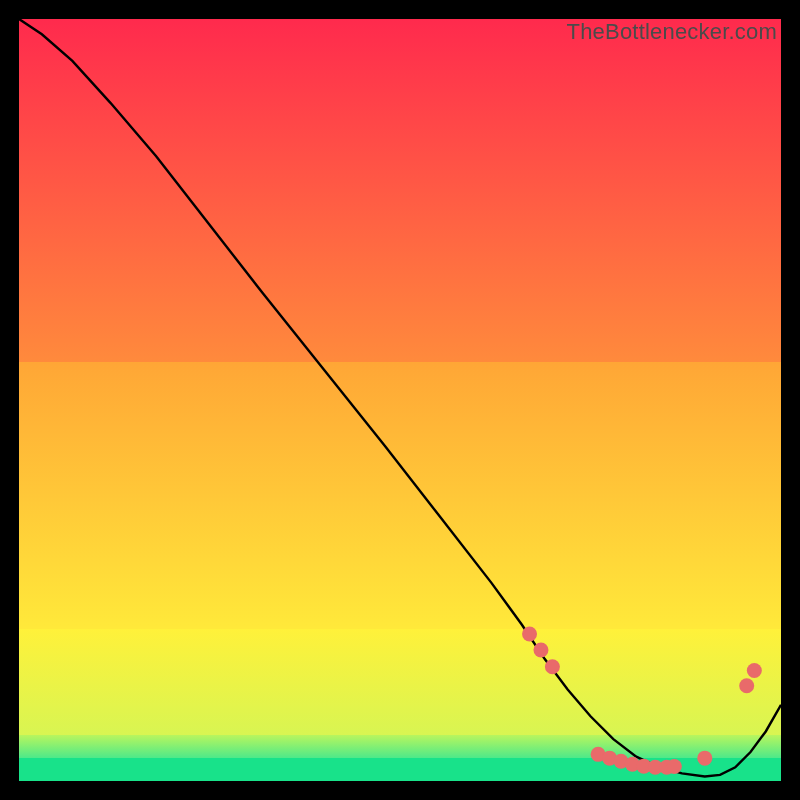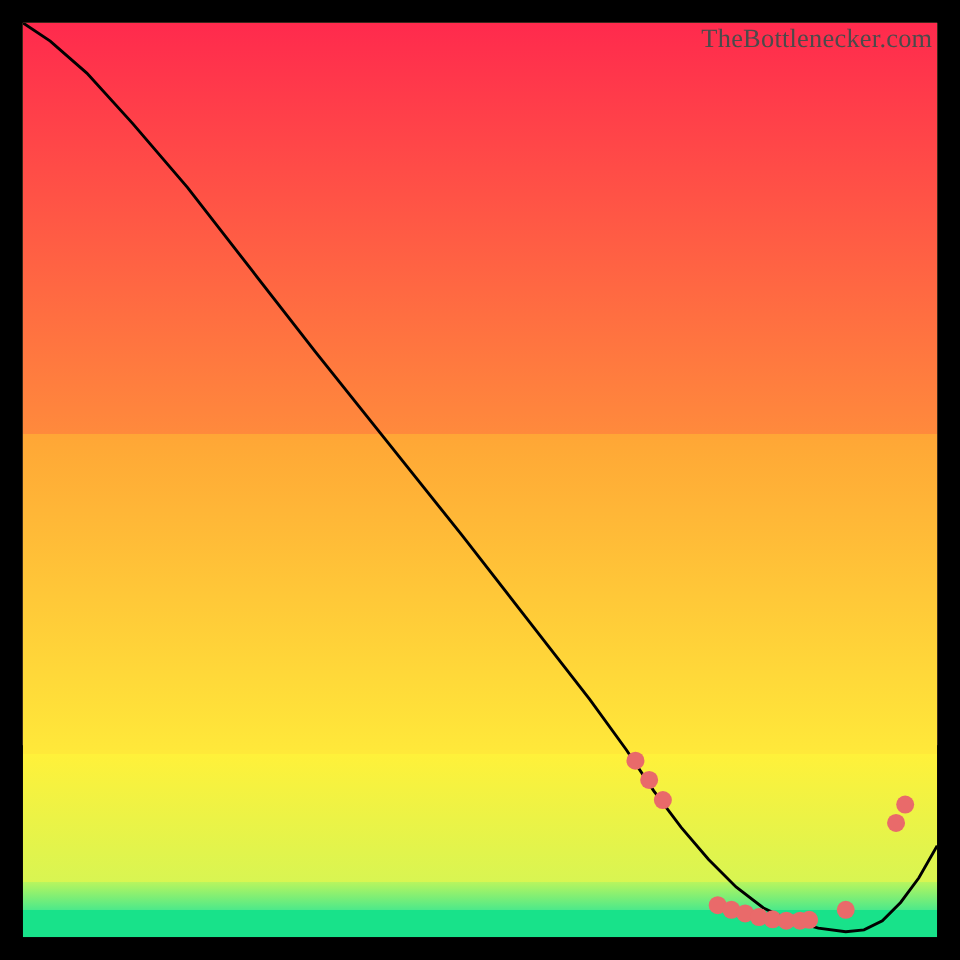--- a/index.html
+++ b/index.html
@@ -10,22 +10,21 @@
     background: #000;
     overflow: hidden;
     font-family: Arial, Helvetica, sans-serif;
   }
   .frame {
     position: absolute;
     left: 19px;
     top: 19px;
     width: 762px;
     height: 602px;
-    background: #fdba74;
-    font-family: Liberation Serif, serif;
+    background: #0ea5e9;
   }
   .plot {
     position: absolute;
     left: 0;
     top: 0;
     width: 762px;
     height: 762px;
   }
   .watermark {
     position: absolute;

